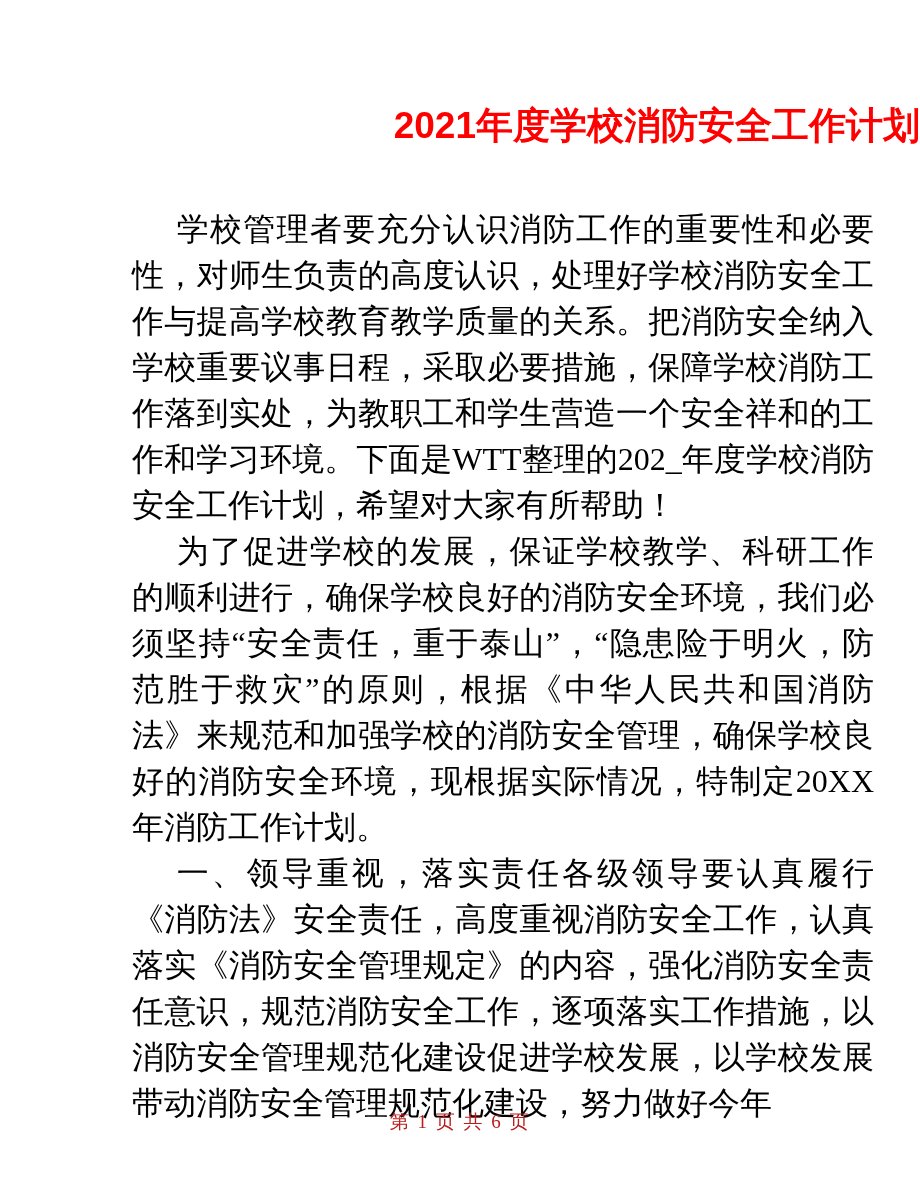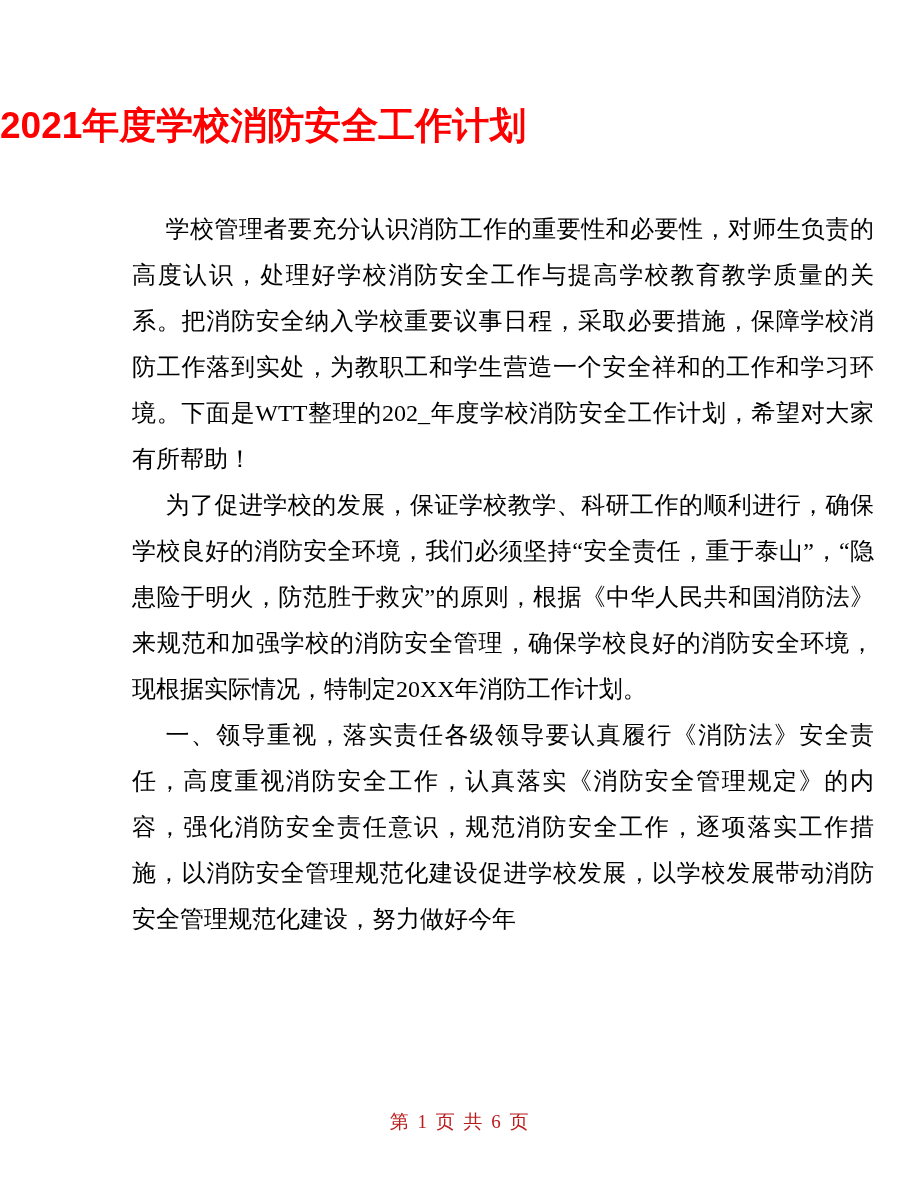--- a/index.html
+++ b/index.html
@@ -12,32 +12,32 @@
     position: relative;
     width: 920px;
     height: 1191px;
     background: #ffffff;
     overflow: hidden;
   }
   .doc-title {
     margin: 0;
     padding-top: 103px;
     width: 920px;
-    text-align: left;
+    text-align: right;
     font-family: "Liberation Sans", "DejaVu Sans", sans-serif;
     font-weight: bold;
     font-size: 37px;
     line-height: 46px;
     letter-spacing: 0px;
   }
   .doc-body {
     margin-top: 57px;
     margin-left: 132px;
     width: 742px;
-    font-size: 24px;
+    font-size: 32px;
     line-height: 46px;
     color: #000000;
     text-align: justify;
   }
   .doc-body p {
     margin: 0;
     padding: 0;
     text-indent: 1.4em;
   }
   .page-footer {

